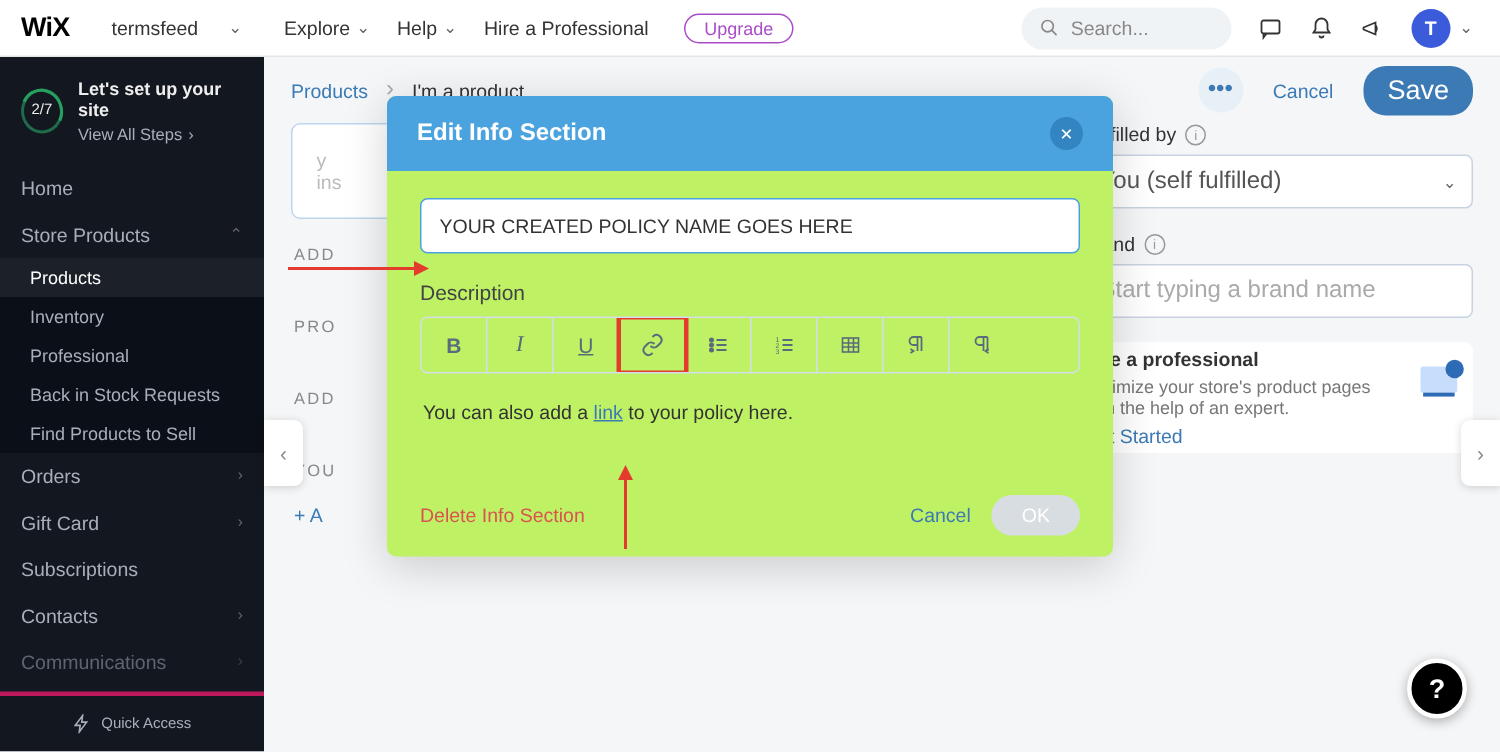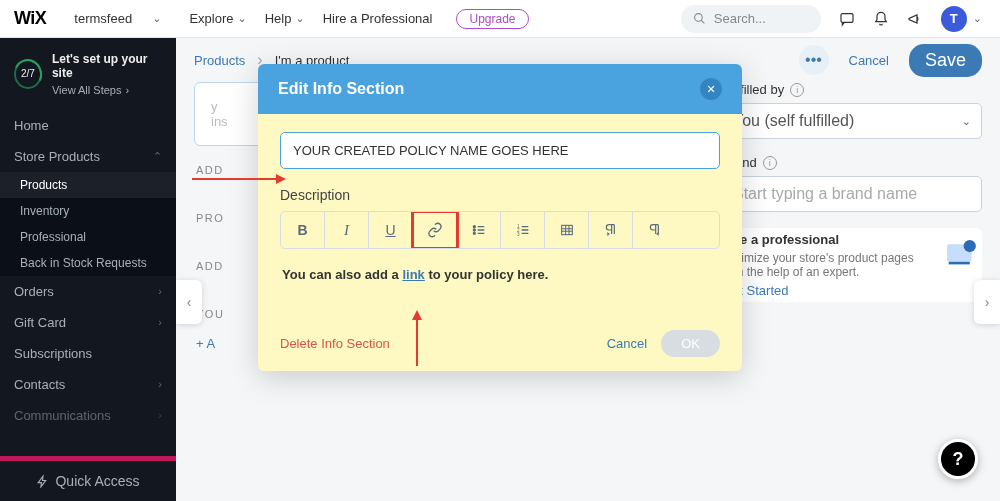--- a/index.html
+++ b/index.html
@@ -23,21 +23,21 @@
 .progress-ring { width: 30px; height: 30px; border-radius: 50%; border: 2px solid #1f6b4a; display: flex; align-items: center; justify-content: center; font-size: 10px; color: #eee; position: relative; }
 .progress-ring::before { content: ''; position: absolute; inset: -2px; border-radius: 50%; border: 2px solid transparent; border-top-color: #25a05e; border-right-color: #25a05e; transform: rotate(-20deg);}
 .setup-text { font-size: 12px; color: #eee; font-weight: 600; line-height: 1.2; }
 .view-steps { font-size: 11px; color: #a7b0ba; margin-top: 3px; display: flex; align-items: center; gap: 4px; }
 .side-item { padding: 8px 14px; display: flex; align-items: center; justify-content: space-between; cursor: pointer; }
 .new-badge { background: #e8b04b; color: #131720; font-size: 9px; padding: 1px 5px; border-radius: 2px; font-weight: 700; }
 .side-section { padding: 8px 14px; display: flex; align-items: center; justify-content: space-between; cursor: pointer; font-weight: 400; }
 .side-subitems { background: #0b0f17; }
 .side-subitem { padding: 6px 20px; font-size: 12px; color: #a7b0ba; cursor: pointer; }
 .side-subitem.active { color: #fff; background: #1b2029; }
-.quick-access { position: absolute; bottom: 0; left: 0; right: 0; padding: 12px; text-align: center; font-size: 14px; color: #a7b0ba; display: flex; align-items: center; justify-content: center; gap: 6px; border-top: 5px solid #be185d; }
+.quick-access { position: absolute; bottom: 0; left: 0; right: 0; padding: 12px; text-align: center; font-size: 10px; color: #a7b0ba; display: flex; align-items: center; justify-content: center; gap: 6px; border-top: 3px solid #be185d; }
 .chevron { font-size: 11px; color: #666; }
 
 
 .main { position: absolute; top: 38px; left: 176px; right: 0; bottom: 0; background: #f4f6f8; overflow: hidden; }
 .main-header { height: 44px; display: flex; align-items: center; padding: 0 18px; gap: 12px; }
 .breadcrumb { color: #3b7ab5; font-size: 13px; cursor: pointer; }
 .breadcrumb-sep { color: #aaa; }
 .breadcrumb-current { color: #333; font-size: 13px; }
 .main-header-spacer { flex: 1; }
 .more-btn { width: 30px; height: 30px; border-radius: 15px; background: #e8f0f7; display: flex; align-items: center; justify-content: center; color: #3b7ab5; cursor: pointer; }
@@ -55,35 +55,35 @@
 
 .field-label { font-size: 13px; color: #333; margin-bottom: 6px; display: flex; align-items: center; gap: 6px;}
 .info-icon { width: 14px; height: 14px; border: 1px solid #999; border-radius: 50%; display: inline-flex; align-items: center; justify-content: center; font-size: 9px; color: #999;}
 .select-like { border: 1px solid #c7d3e0; border-radius: 5px; padding: 8px 10px; color: #555; display: flex; justify-content: space-between; align-items: center; background: #fff;}
 .input-like { border: 1px solid #c7d3e0; border-radius: 5px; padding: 8px 10px; color: #aaa; background: #fff;}
 .pro-card { display: flex; gap: 10px; }
 .pro-title { font-weight: 700; color: #333; font-size: 13px; }
 .pro-body { font-size: 12px; color: #777; margin: 4px 0;}
 .get-started { color: #3b7ab5; font-size: 13px; cursor: pointer; }
 .illustration { width: 42px; height: 42px; }
-.modal { position: absolute; left: 258px; top: 64px; width: 484px; background: #fef9c3; border-radius: 6px; box-shadow: 0 6px 30px rgba(0,0,0,0.18); overflow: hidden; }
+.modal { position: absolute; left: 258px; top: 64px; width: 484px; background: #bef264; border-radius: 6px; box-shadow: 0 6px 30px rgba(0,0,0,0.18); overflow: hidden; }
 .modal-header { background: #4aa3df; color: #fff; padding: 14px 20px; display: flex; justify-content: space-between; align-items: center; }
 .modal-title { font-size: 16px; font-weight: 600; }
 .close-btn { width: 22px; height: 22px; border-radius: 50%; background: #3385c1; color: #fff; display: flex; align-items: center; justify-content: center; font-size: 11px; cursor: pointer; }
 .modal-body { padding: 18px 22px 14px; }
 .m-label { font-size: 14px; color: #444; margin-bottom: 8px; }
 .m-input { width: 100%; border: 1px solid #4aa3df; border-radius: 5px; padding: 10px 12px; font-size: 13px; color: #333; outline: none; }
 .toolbar { display: flex; border: 1px solid #d5dde6; border-radius: 5px; overflow: hidden; margin-bottom: 10px; }
 .tool { width: 44px; height: 36px; display: flex; align-items: center; justify-content: center; border-right: 1px solid #d5dde6; color: #5a6b7b; cursor: pointer; }
 .tool:last-child { border-right: none; }
 .tool-b { font-weight: 800; font-size: 14px; }
 .tool-i { font-style: italic; font-family: Georgia, serif; font-size: 15px; }
 .tool-u { text-decoration: underline; font-size: 14px; }
 .link-highlight { outline: 3px solid #e33b2e; outline-offset: -1px; }
-.desc-area { font-size: 13px; color: #333; padding: 8px 2px 40px; font-weight: bold; }
+.desc-area { font-size: 13px; color: #333; padding: 8px 2px 40px; }
 .desc-area a { color: #3b7ab5; text-decoration: underline; }
 .modal-footer { display: flex; justify-content: space-between; align-items: center; padding-top: 8px; }
 .delete-link { color: #d9534f; font-size: 13px; cursor: pointer; }
 .footer-right { display: flex; align-items: center; gap: 14px; }
 .modal-cancel { color: #3b7ab5; font-size: 13px; cursor: pointer; }
 .ok-btn { background: #d8dde2; color: #fff; padding: 6px 20px; border-radius: 16px; font-size: 13px; cursor: default; }
 
 
 .arrow-h { position: absolute; left: 190px; top: 170px; width: 96px; height: 18px; }
 .arrow-v { position: absolute; left: 408px; top: 310px; width: 18px; height: 58px; }
@@ -164,20 +164,21 @@
     </div>
   <div class="side-section">
       <span>Store Products</span>
       <span class="chevron">⌃</span>
     </div>
   <div class="side-subitems">
     <div class="side-subitem active">Products</div>
     <div class="side-subitem">Inventory</div>
     <div class="side-subitem">Professional</div>
     <div class="side-subitem">Back in Stock Requests</div>
+    <div class="side-subitem">Find Products to Sell</div>
   </div>
   <div class="side-section">
       <span>Orders</span>
       <span class="chevron">›</span>
     </div>
   <div class="side-section">
       <span>Gift Card</span>
       <span class="chevron">›</span>
     </div>
   <div class="side-item">

